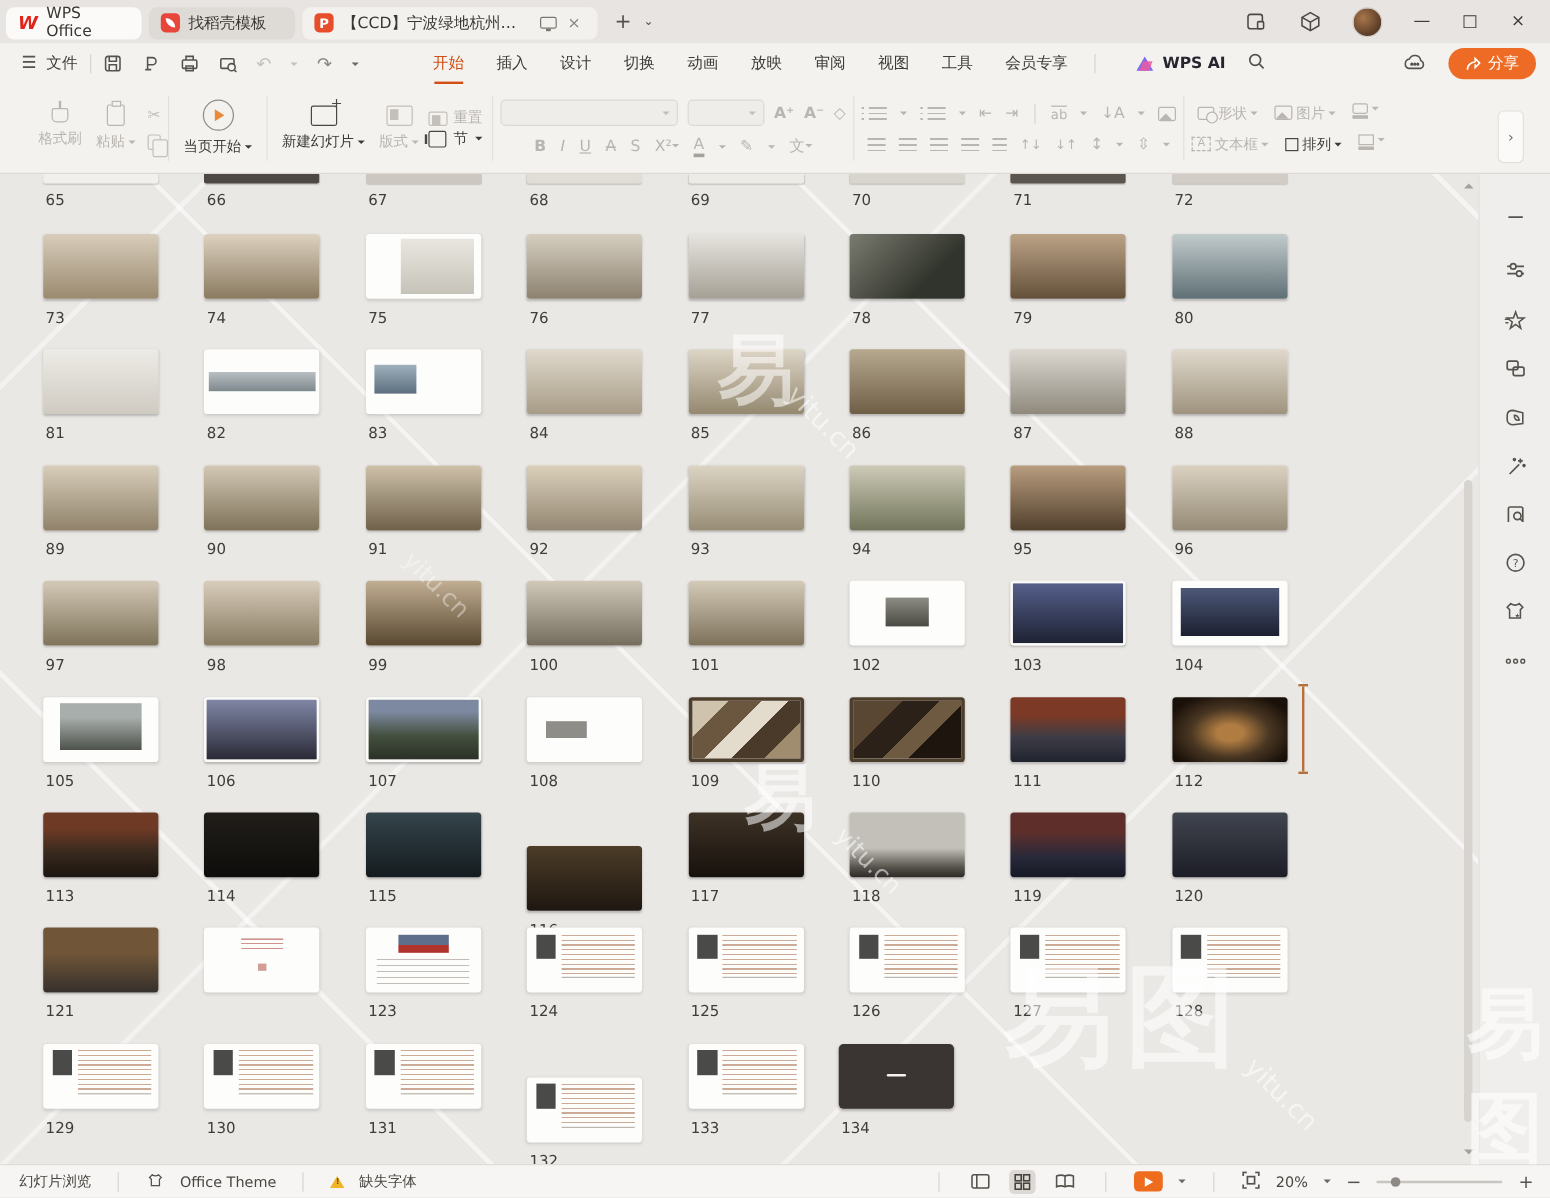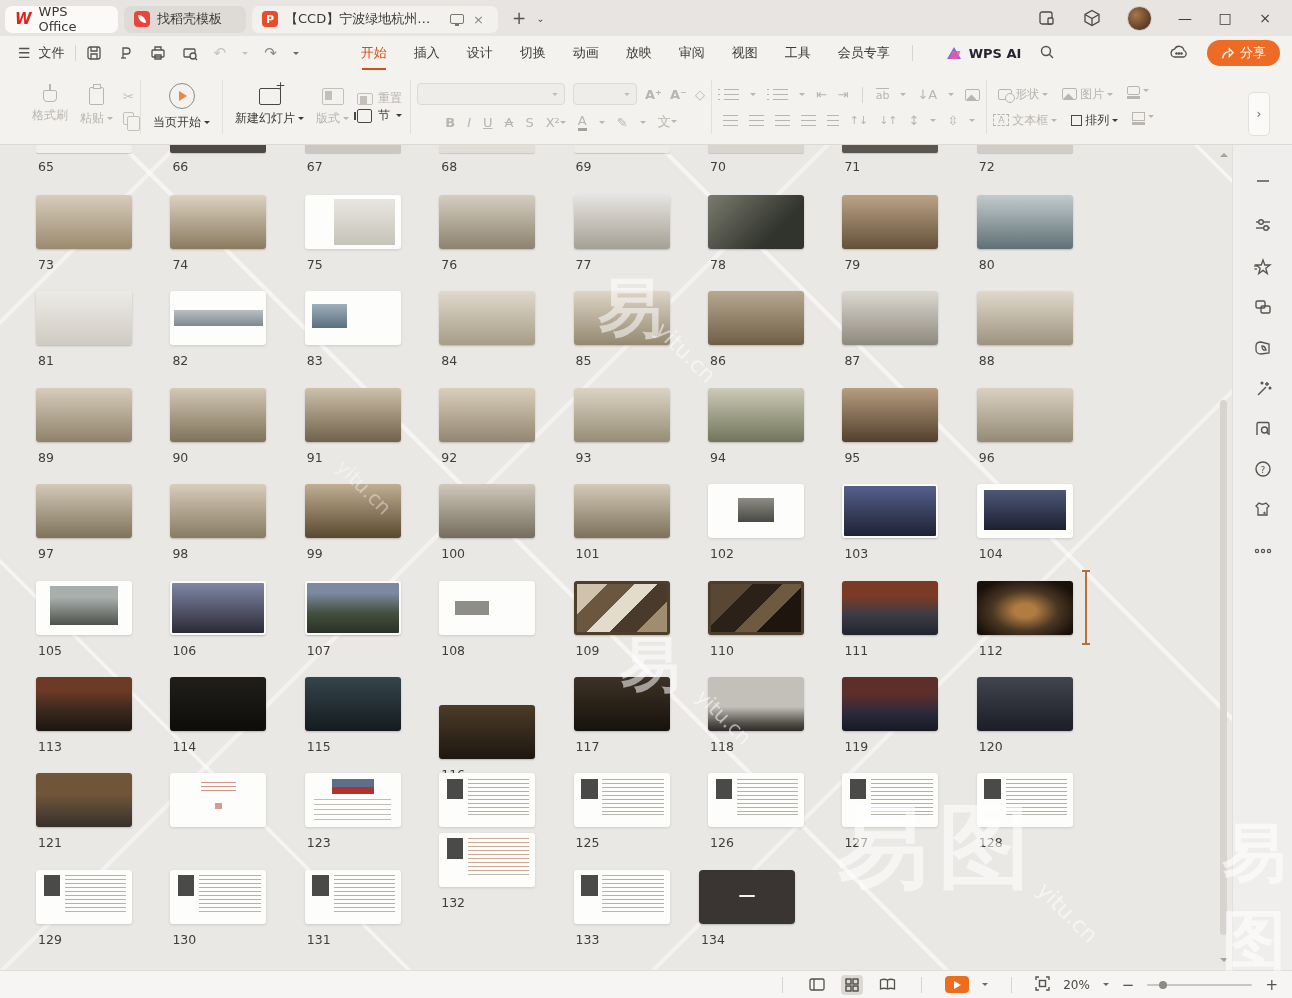--- a/index.html
+++ b/index.html
@@ -698,21 +698,21 @@
         <div class="num" style="top: 62px;">129</div>
       </div>
       <div class="cell k-re" style="left: 170.4px; top: 724.8px;">
         <div class="thumb"></div>
         <div class="num" style="top: 62px;">130</div>
       </div>
       <div class="cell k-re" style="left: 304.8px; top: 724.8px;">
         <div class="thumb"></div>
         <div class="num" style="top: 62px;">131</div>
       </div>
-      <div class="cell k-re" style="left: 439.2px; top: 688px; text-align: center;">
+      <div class="cell k-re" style="left: 439.2px; top: 753px; text-align: center;">
         <div class="thumb"></div>
         <div class="num" style="top: 62px;">132</div>
       </div>
       <div class="cell k-re" style="left: 573.6px; top: 724.8px;">
         <div class="thumb"></div>
         <div class="num" style="top: 62px;">133</div>
       </div>
       <div class="cell k-dk v-dash" style="left: 699px; top: 724.8px;">
         <div class="thumb" style="background: rgb(58, 53, 51);"></div>
         <div class="num" style="top: 62px;">134</div>
@@ -798,20 +798,33 @@
   <span class="sb-item" style="margin-top:18px;">
     <svg width="20" height="8" viewBox="0 0 20 8" fill="none" stroke="#57534e" stroke-width="1.2">
         <circle cx="4" cy="4" r="1.6"></circle>
         <circle cx="10" cy="4" r="1.6"></circle>
         <circle cx="16" cy="4" r="1.6"></circle>
       </svg>
   </span>
 </div>
 
 <div class="statusbar">
+  <div class="st-left">
+    <span>幻灯片浏览</span>
+    <span class="vdiv"></span>
+    <span>
+      <svg width="17" height="15" viewBox="0 0 21 20" fill="none" stroke="#55524d" stroke-width="1.4">
+          <path d="M7 4 4 7 6 9 6 16 15 16 15 9 17 7 14 4 Q10.5 6.5 7 4 Z"></path>
+        </svg>
+    </span>
+    <span>Office Theme</span>
+    <span class="vdiv"></span>
+    <span class="warn"></span>
+    <span>缺失字体</span>
+  </div>
   <div class="st-right">
     <span class="vdiv"></span>
     <span class="vbtn">
       <svg width="16" height="13" viewBox="0 0 16 13" fill="none" stroke="#55524d" stroke-width="1.3">
           <rect x="1" y="1" width="14" height="11" rx="1.5"></rect>
           <line x1="5" y1="1" x2="5" y2="12"></line>
         </svg>
     </span>
     <span class="vbtn active">
       <svg width="14" height="14" viewBox="0 0 14 14" fill="none" stroke="#44413d" stroke-width="1.3">

